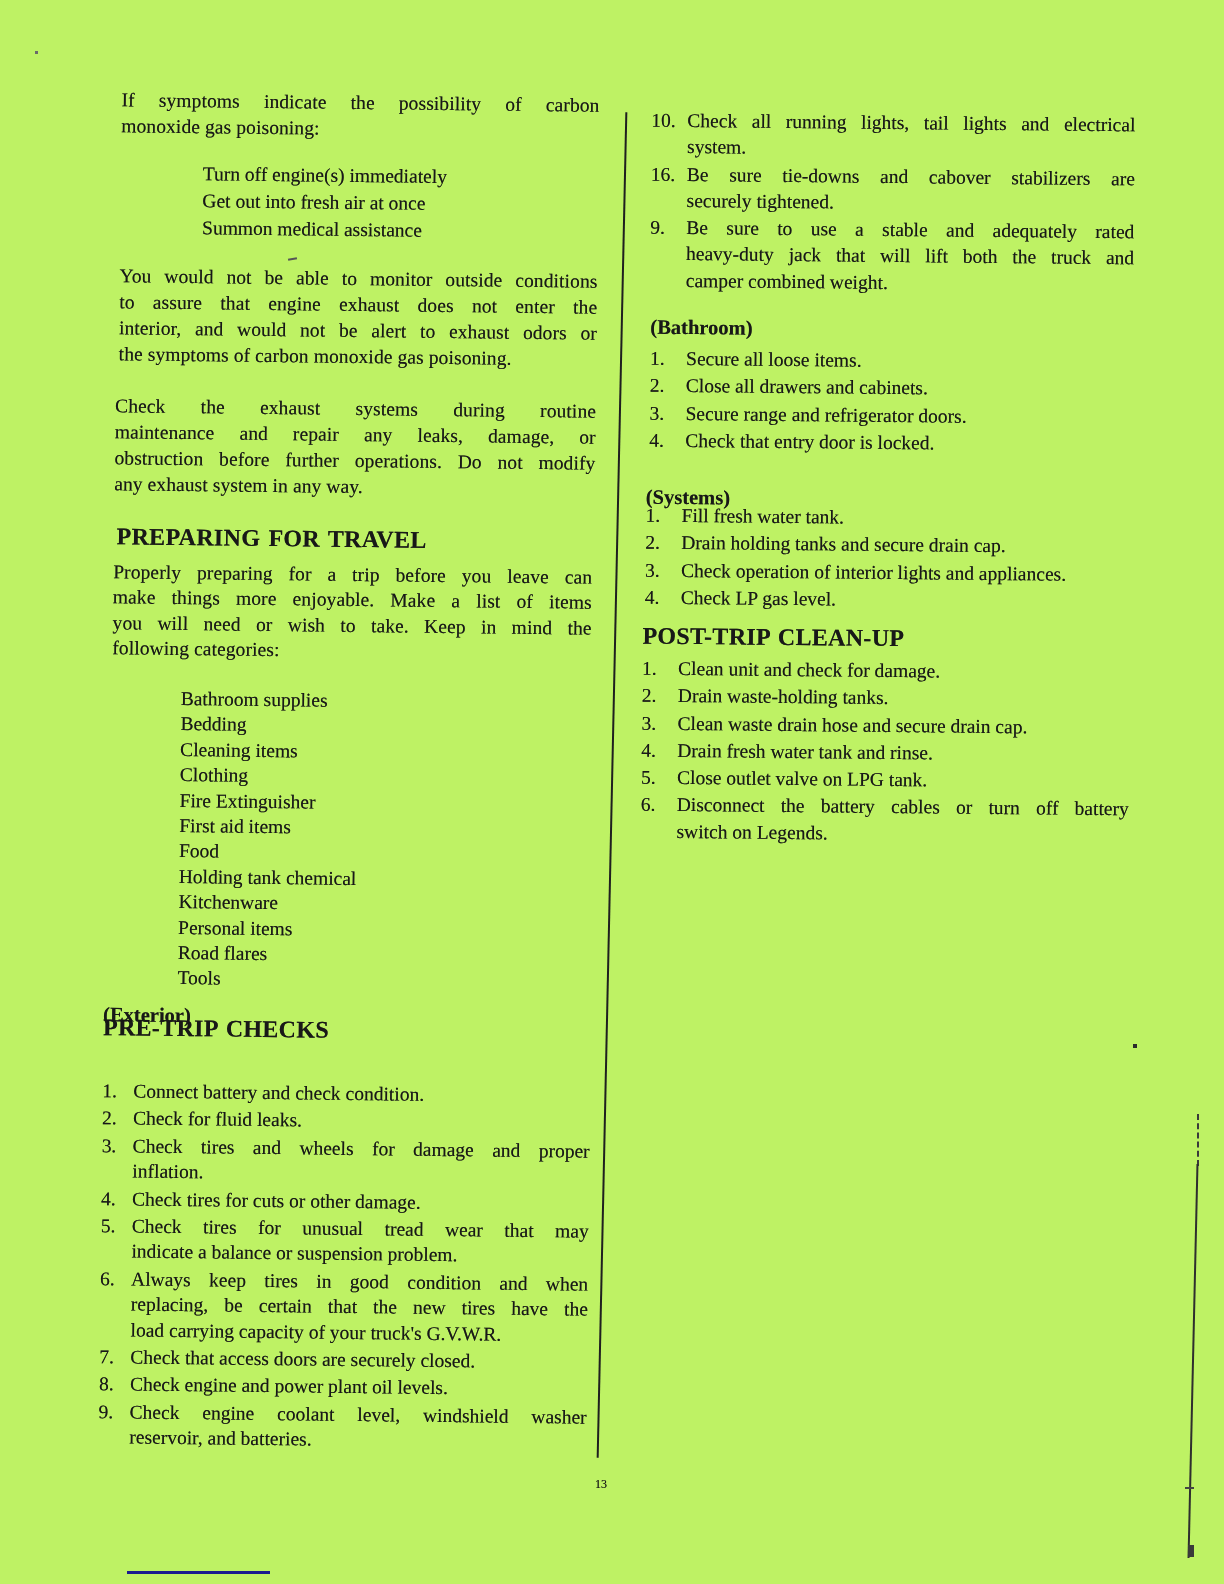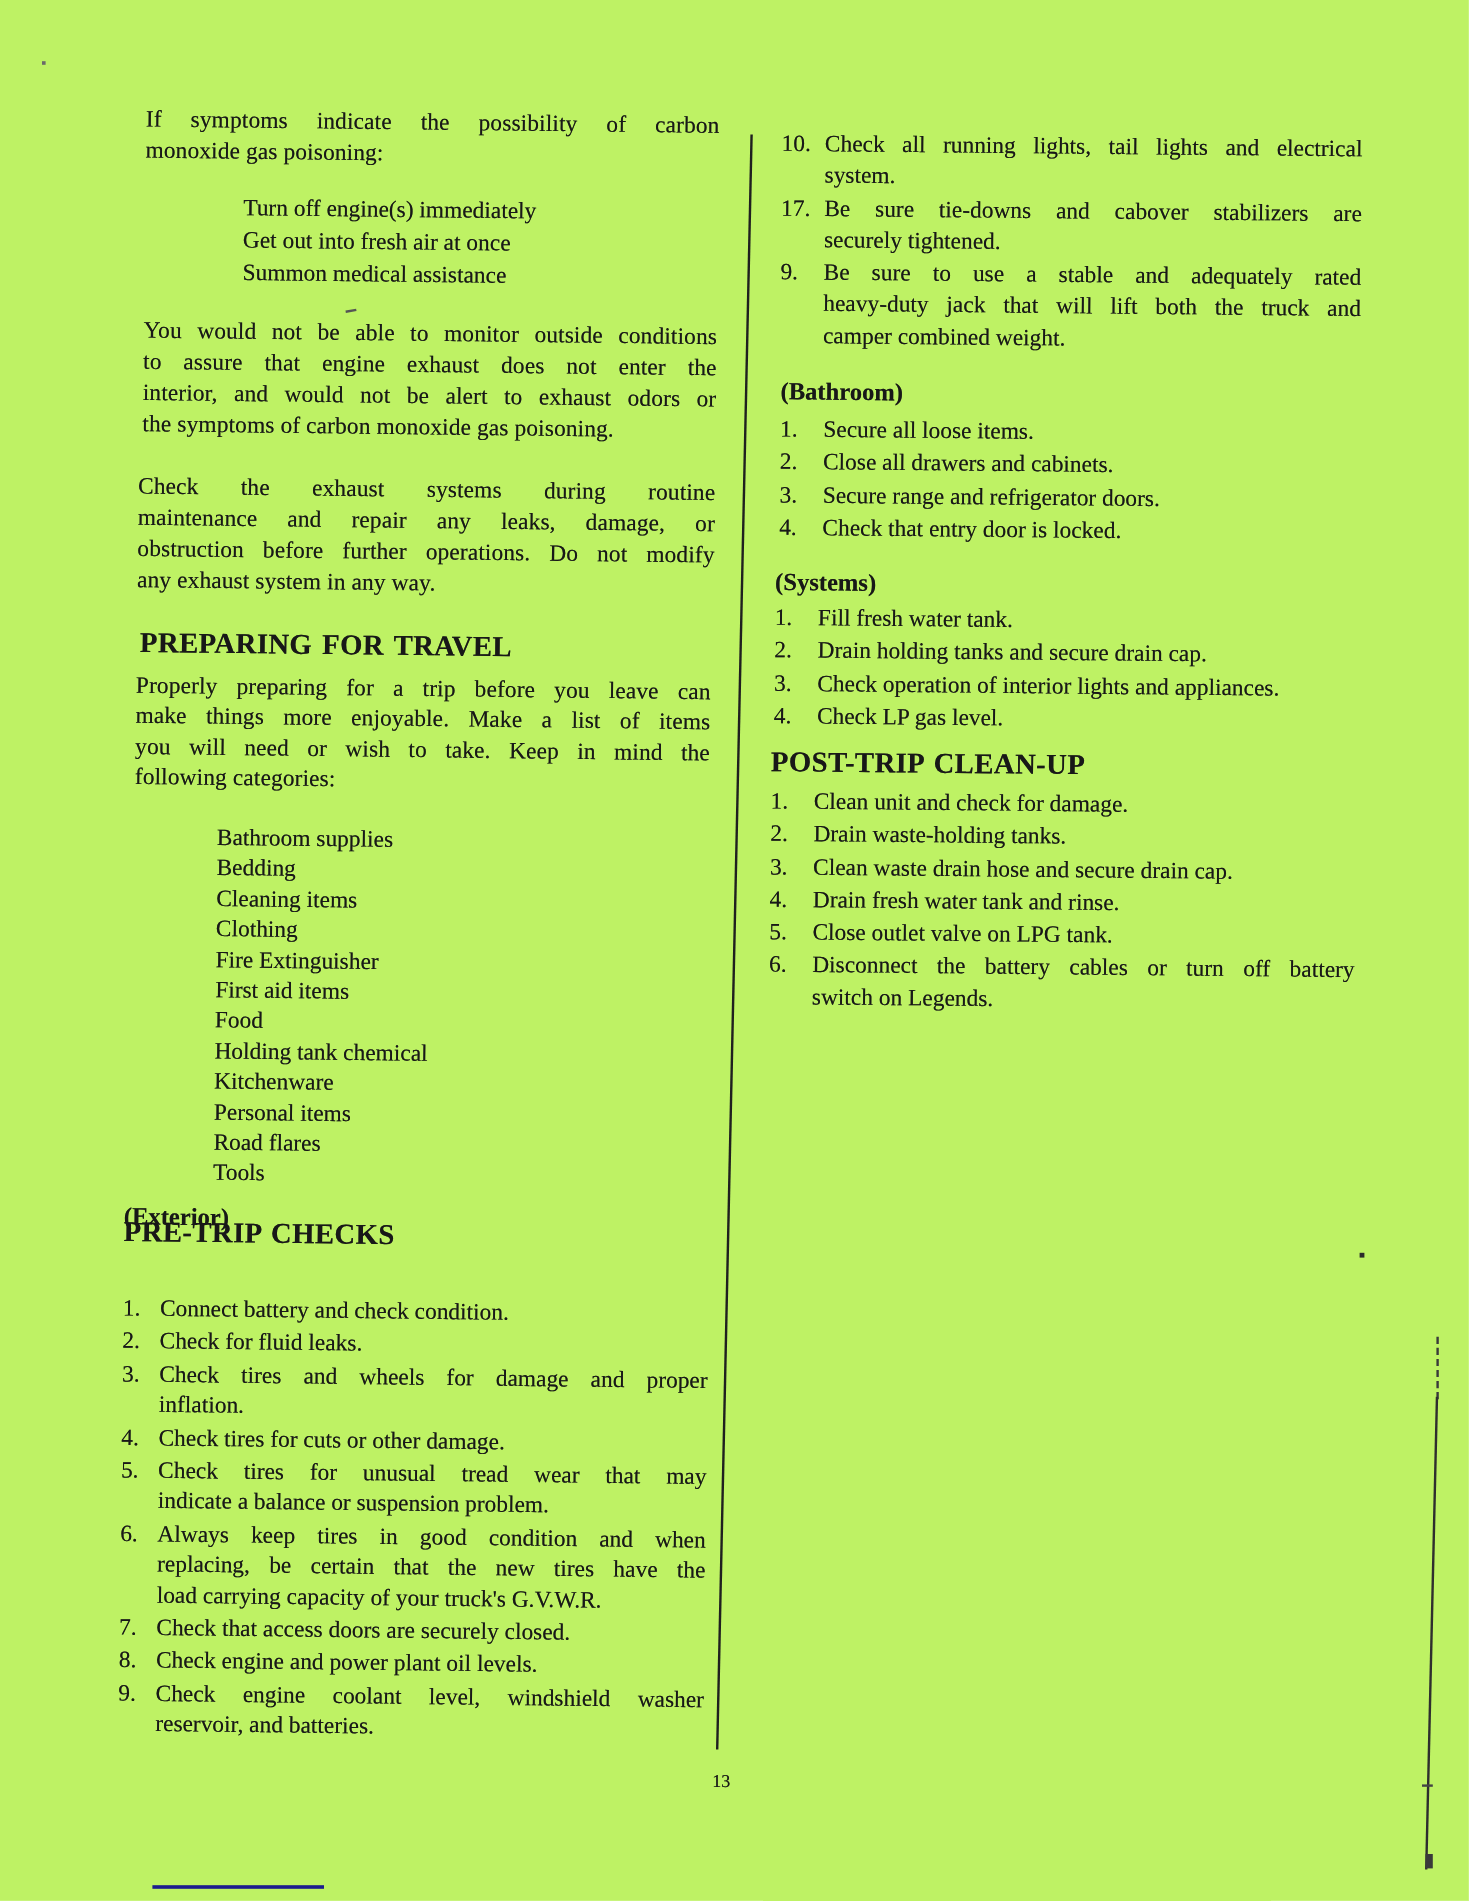--- a/index.html
+++ b/index.html
@@ -40,21 +40,21 @@
   .rl .n  { flex: 0 0 36px; line-height: 26.3px; }
   .rl .t .line { line-height: 26.3px; }
 
   .divider {
     position: absolute; left: 611px; top: 112px;
     width: 2px; height: 1346px; background: #1f1f1f;
     transform: rotate(1.22deg);
   }
   .pageno {
     position: absolute; left: 578px; top: 1477px; width: 46px;
-    text-align: center; font-size: 15px;
+    text-align: center; font-size: 12px;
   }
   .art { position: absolute; background: #333; }
   #a-speck-topleft   { left: 35px;  top: 51px;   width: 3px;  height: 3px;  background: #6a6a6a; }
   #a-tilde           { left: 288px; top: 258px;  width: 9px;  height: 2px;  background: #555; transform: rotate(-10deg); }
   #a-dot-right       { left: 1133px; top: 1044px; width: 4px; height: 4px;  background: #2b2b2b; }
   #a-dash-col        { left: 1197px; top: 1114px; width: 0;   height: 52px; background: none; border-left: 2px dashed #3a3a3a; }
   #a-streak          { left: 1192px; top: 1164px; width: 2px; height: 394px; background: #2e2e2e; transform: rotate(1.3deg); }
   #a-tick            { left: 1185px; top: 1487px; width: 9px; height: 2px;  background: #444; }
   #a-blob            { left: 1188px; top: 1545px; width: 6px; height: 12px; background: #3a3a3a; }
   #a-blue-line       { left: 127px; top: 1571px;  width: 143px; height: 3px; background: #1b1c8e; }
@@ -188,21 +188,21 @@
 
     <div class="blk nlist rl" style="left:4px; top:6px; width:484px;">
       <div class="li">
         <div class="n">10.</div>
         <div class="t">
           <div class="line j">Check all running lights, tail lights and electrical</div>
           <div class="line">system.</div>
         </div>
       </div>
       <div class="li">
-        <div class="n">17.</div>
+        <div class="n">16.</div>
         <div class="t">
           <div class="line j">Be sure tie-downs and cabover stabilizers are</div>
           <div class="line">securely tightened.</div>
         </div>
       </div>
       <div class="li">
         <div class="n">9.</div>
         <div class="t">
           <div class="line j">Be sure to use a stable and adequately rated</div>
           <div class="line j">heavy-duty jack that will lift both the truck and</div>
@@ -233,21 +233,21 @@
         </div>
       </div>
       <div class="li">
         <div class="n">4.</div>
         <div class="t">
           <div class="line">Check that entry door is locked.</div>
         </div>
       </div>
     </div>
 
-    <div class="blk h2" style="left:2px; top:373px;">(Systems)</div>
+    <div class="blk h2" style="left:2px; top:384px;">(Systems)</div>
 
     <div class="blk nlist rl" style="left:2px; top:401px; width:486px;">
       <div class="li">
         <div class="n">1.</div>
         <div class="t">
           <div class="line">Fill fresh water tank.</div>
         </div>
       </div>
       <div class="li">
         <div class="n">2.</div>

